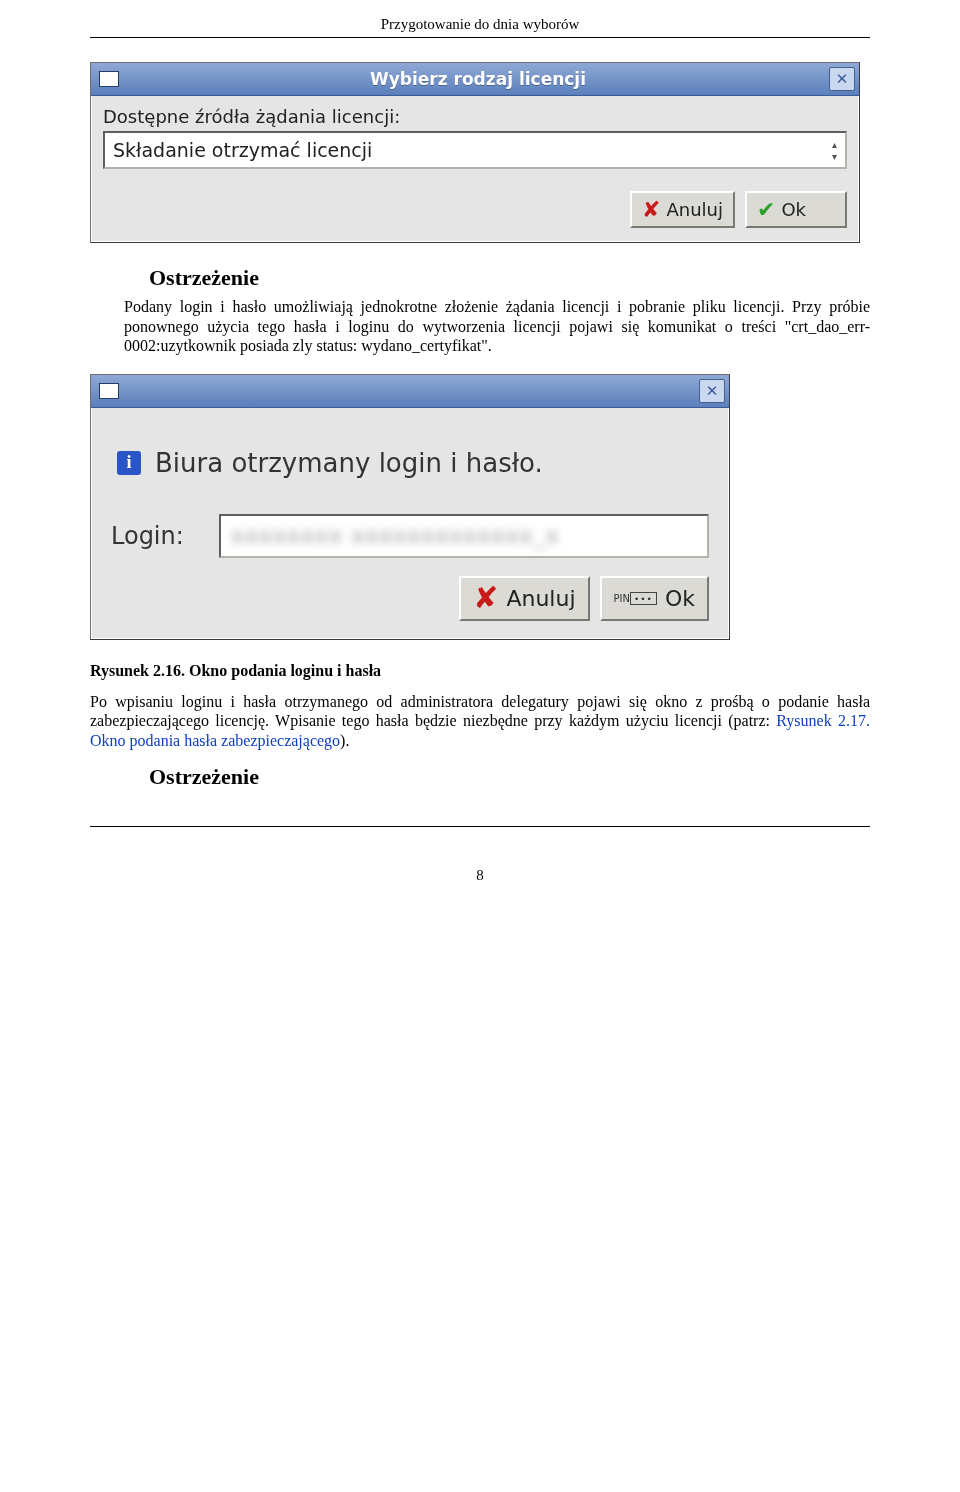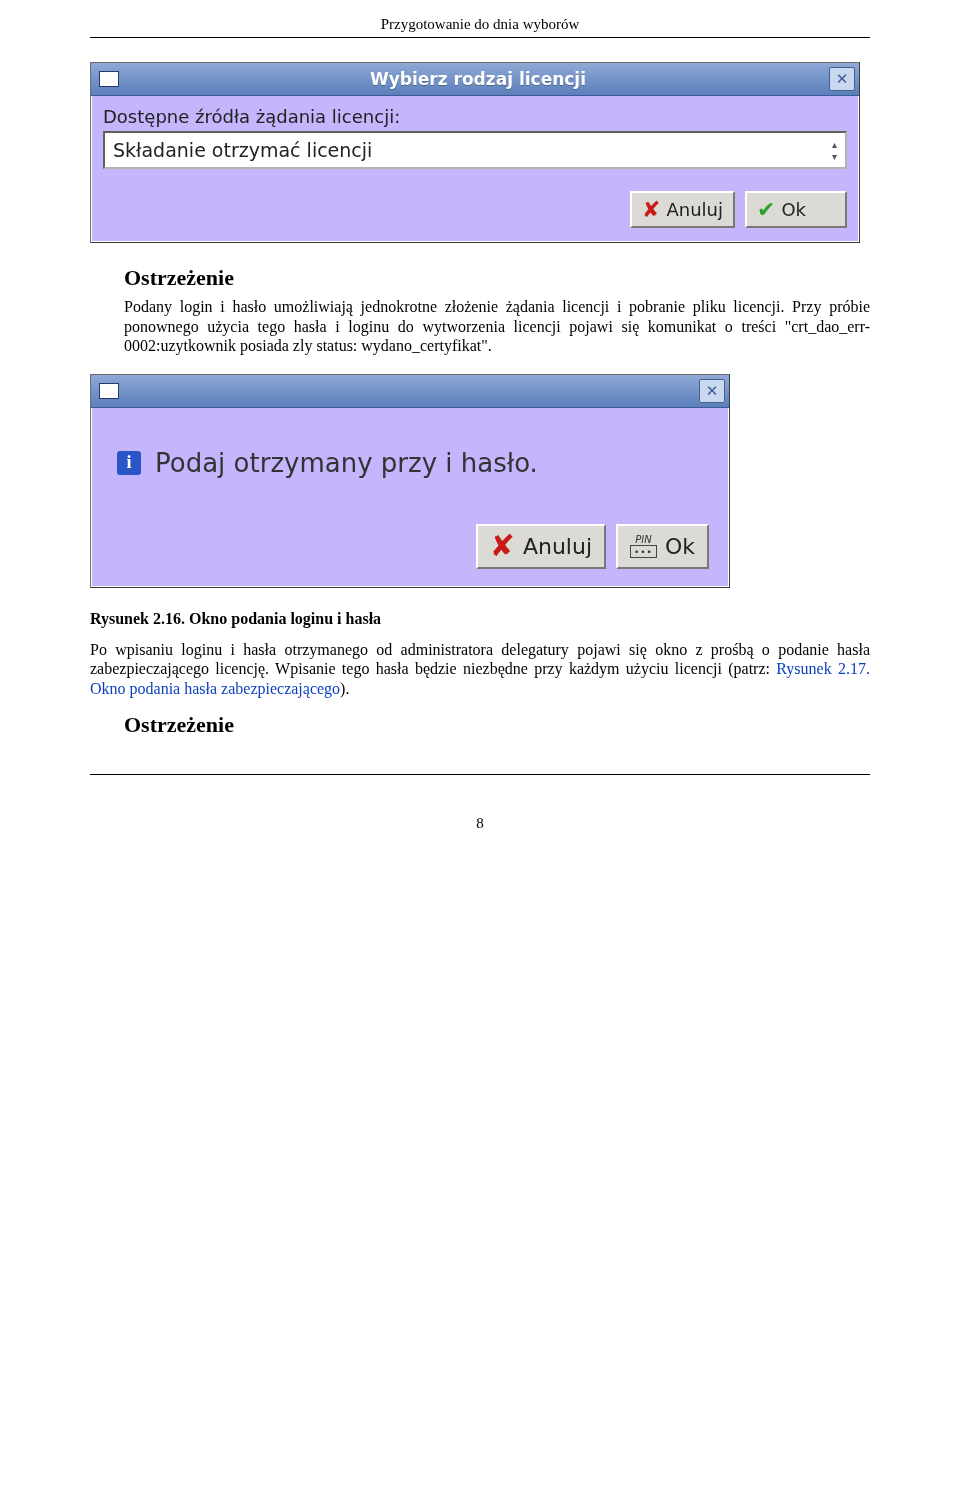--- a/index.html
+++ b/index.html
@@ -24,21 +24,21 @@
   hr.hdr {
     border: none;
     border-top: 1px solid #000;
     margin: 4px 0 24px 0;
   }
   .screenshot {
     display: block;
     margin-bottom: 22px;
   }
   .dlg-outer {
-    background: #c4b5fd;
+    background: #e5e5e5;
     border: 1px solid #6e6e6e;
     border-right-color: #3a3a3a;
     border-bottom-color: #3a3a3a;
     box-shadow: 0 0 0 1px #fff inset;
     font-family: "DejaVu Sans", Arial, sans-serif;
   }
   .titlebar {
     display: flex;
     align-items: center;
     background: linear-gradient(#8fa9d6, #5b7fbb);
@@ -104,21 +104,21 @@
     font-size: 18px;
     display: flex; align-items: center; gap: 6px;
     min-width: 78px;
   }
   .x-icon { color: #c91a1a; font-weight: bold; font-size: 22px; line-height: 18px; }
   .v-icon { color: #2aa22a; font-weight: bold; font-size: 22px; line-height: 18px; }
   .caption { font-weight: bold; font-size: 16px; margin: 4px 0 12px 0; }
   .body-para { font-size: 16px; text-align: justify; line-height: 1.22; margin: 0 0 6px 0; }
   .link { color: #0a3fbf; }
   .warn-block { margin: 14px 0 18px 34px; }
-  .warn-title { font-weight: bold; font-size: 22px; margin-bottom: 6px; }
+  .warn-title { font-weight: bold; font-size: 22px; margin-bottom: 6px; margin-left: 25px; }
   .warn-text { font-size: 16px; text-align: justify; line-height: 1.22; }
   
   .dlg2 { width: 638px; }
   .dlg2 .titlebar .title-text { text-align: left; }
   .info-line { display: flex; align-items: center; gap: 14px; font-size: 26px; color: #333; padding: 26px 6px 28px 6px; }
   .info-icon {
     width: 24px; height: 24px; border-radius: 3px;
     background: #2a55c7; color: #fff;
     display: flex; align-items: center; justify-content: center;
     font-weight: bold; font-family: serif;
@@ -148,21 +148,21 @@
     display: flex; align-items: center; gap: 8px;
   }
   .pin-ico {
     display: inline-block;
     font-size: 9px; line-height: 10px;
     border: 1px solid #444;
     padding: 1px 3px 0 3px;
     color: #333;
     letter-spacing: 1px;
   }
-  .pin-wrap { display: flex; flex-direction: column; align-items: center; font-size: 10px; color: #333; line-height: 11px; font-style: italic;}
+  .pin-wrap { display: flex; flex-direction: row; align-items: center; font-size: 10px; color: #333; line-height: 11px;}
   .footer {
     text-align: center;
     font-size: 15px;
     margin-top: 40px;
   }
   hr.ftr {
     border: none;
     border-top: 1px solid #000;
     margin: 36px 0 4px 0;
   }
@@ -215,21 +215,27 @@
   <div class="screenshot">
     <div class="dlg-outer dlg2">
       <div class="titlebar">
         <div class="win-icon"></div>
         <div class="title-text">&nbsp;</div>
         <div class="close-btn">✕</div>
       </div>
       <div class="dlg-body" style="padding:14px 20px 18px 20px;">
         <div class="info-line">
           <div class="info-icon">i</div>
-          <div>Podaj otrzymany przy i hasło.</div>
+          <div>Biura otrzymany login i hasło.</div>
+        </div>
+        <div class="form-row">
+          <div class="form-lbl">Login:</div>
+          <div class="form-input">
+              <span style="filter: blur(4px); color:#999; letter-spacing:1px;">xxxxxxxx xxxxxxxxxxxxx_x</span>
+            </div>
         </div>
         <div class="btn-row" style="margin-top:18px;">
           <div class="btn2">
             <span class="big-x">✘</span>
             <span>Anuluj</span>
           </div>
           <div class="btn2">
             <span class="pin-wrap">
               <span>PIN</span>
               <span class="pin-ico">•••</span>

